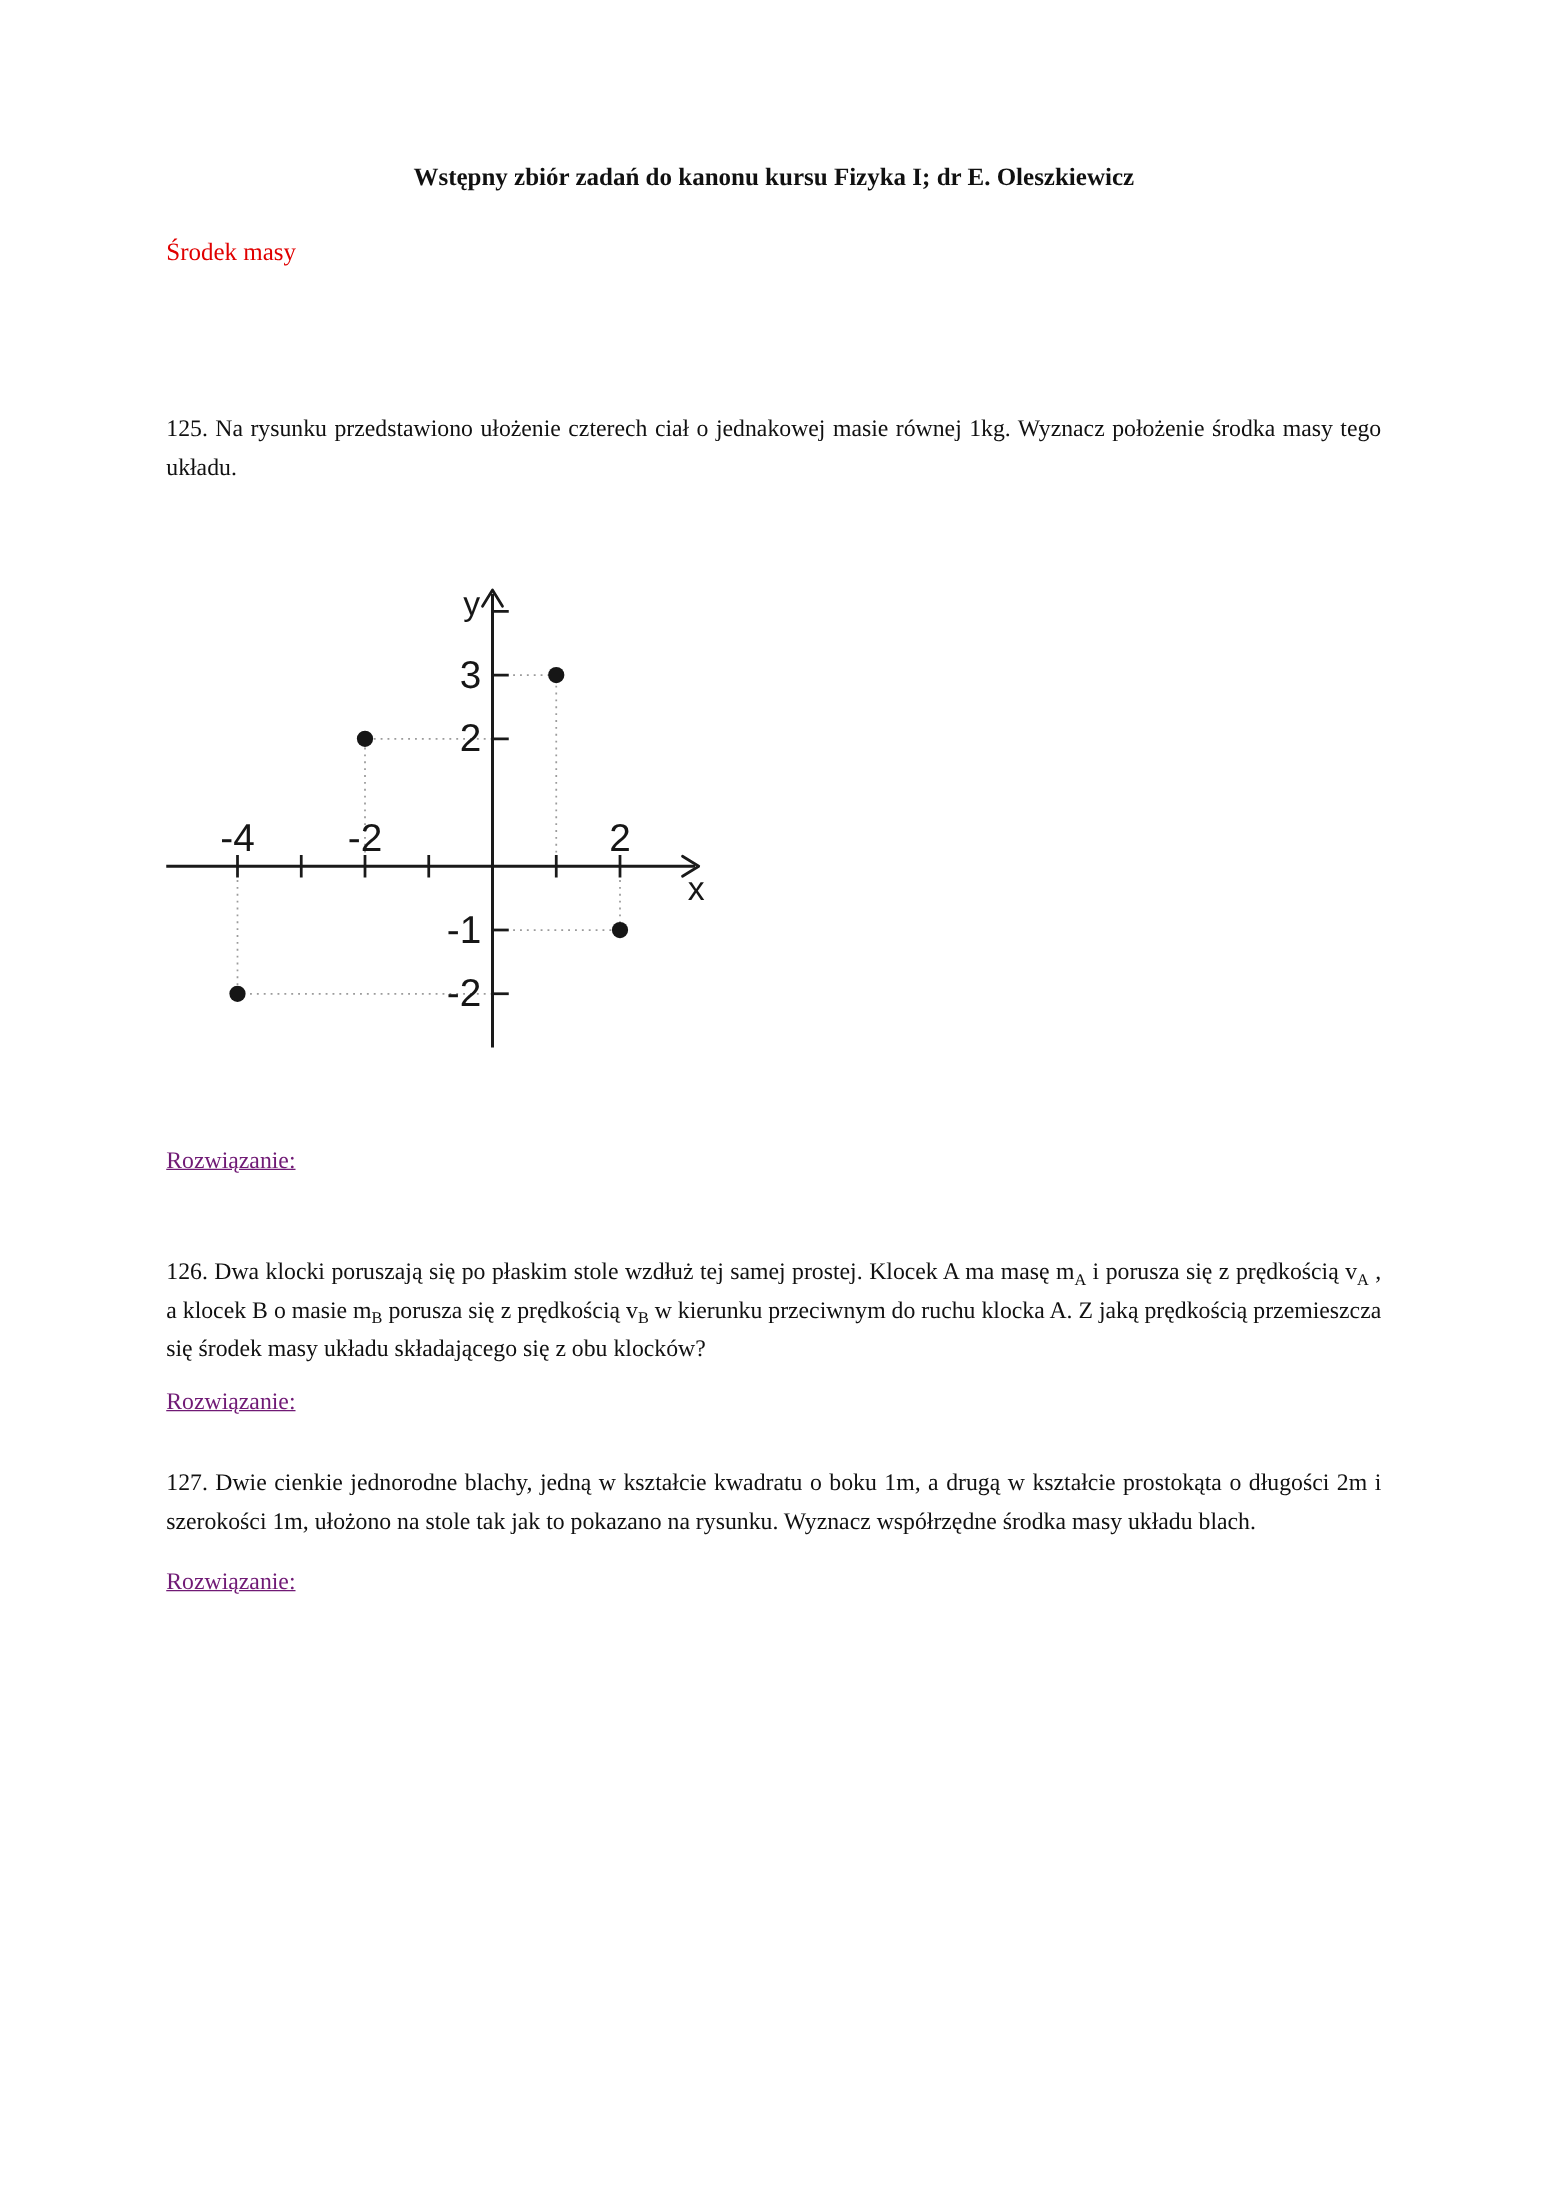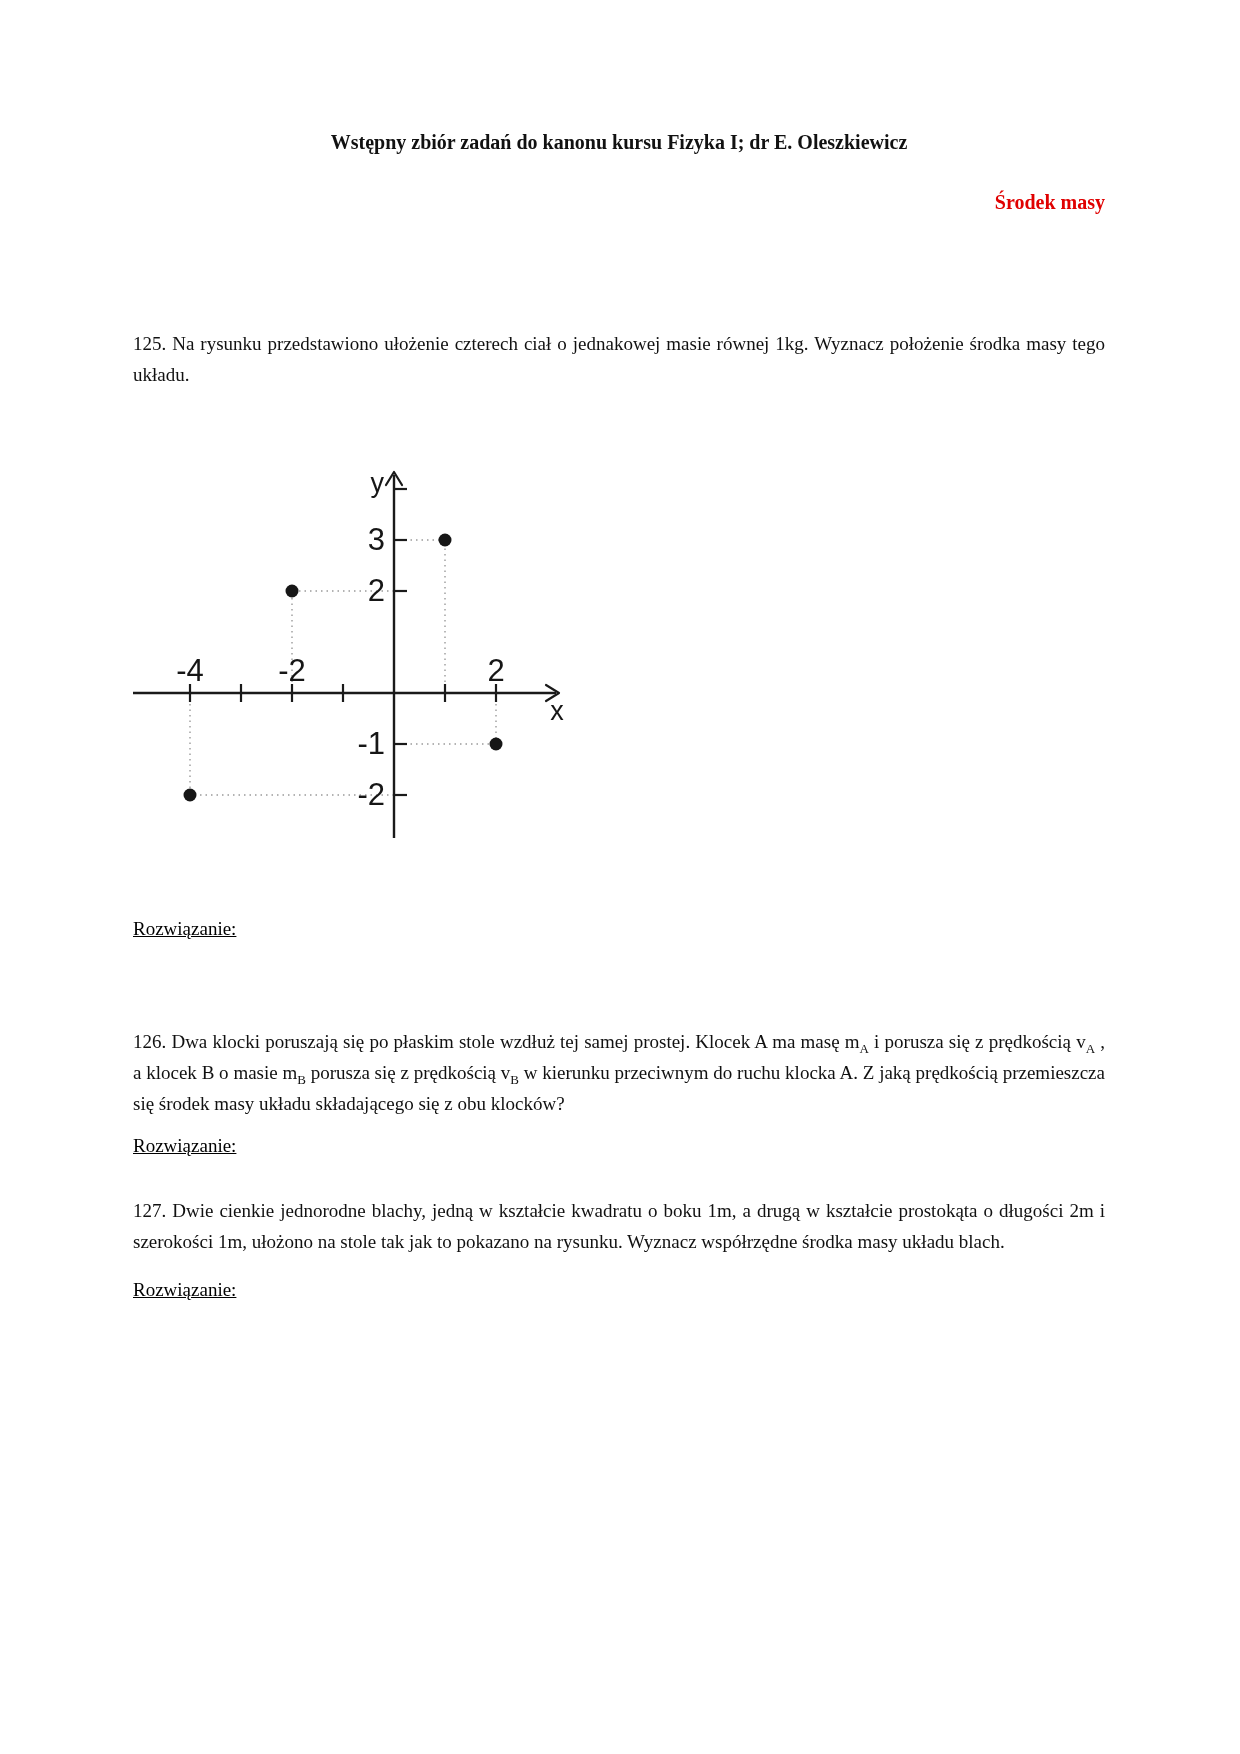--- a/index.html
+++ b/index.html
@@ -18,48 +18,48 @@
   .title{
     margin:0;
     padding-top:128px;
     text-align:center;
     font-size:20px;
     font-weight:bold;
     line-height:28px;
   }
   .subtitle{
     margin:32px 0 0 0;
-    text-align:right;
+    text-align:left;
     font-size:20px;
-    font-weight:bold;
+    font-weight:normal;
     line-height:28px;
     color:#e00000;
   }
   .para{
     margin:0;
     text-align:justify;
   }
   .p125{margin-top:112px;}
-  .p126{margin-top:82px;}
+  .p126{margin-top:58px;}
   .p127{margin-top:34px;}
   .para sub{
     font-size:13px;
     line-height:0;
   }
   .figure{
     margin:78px 0 0 -3px;
     width:440px;
     height:375px;
   }
   .solution{margin:0;}
   .roz1{margin-top:70px;}
   .roz2{margin-top:11px;}
   .roz3{margin-top:17px;}
   a.link{
-    color:#000000;
+    color:#701a75;
     text-decoration:underline;
     cursor:pointer;
   }
   
   .axis{stroke:#1a1a1a;stroke-width:2.4;fill:none;}
   .arrow{stroke:#1a1a1a;stroke-width:2.2;fill:none;stroke-linecap:round;stroke-linejoin:round;}
   .tick{stroke:#1a1a1a;stroke-width:2.2;}
   .guide{stroke:#9b9b9b;stroke-width:1.4;stroke-dasharray:1.5 4;}
   .pt{fill:#161616;}
   .ticklabel{font-family:"Liberation Sans",sans-serif;font-size:31px;fill:#161616;}

